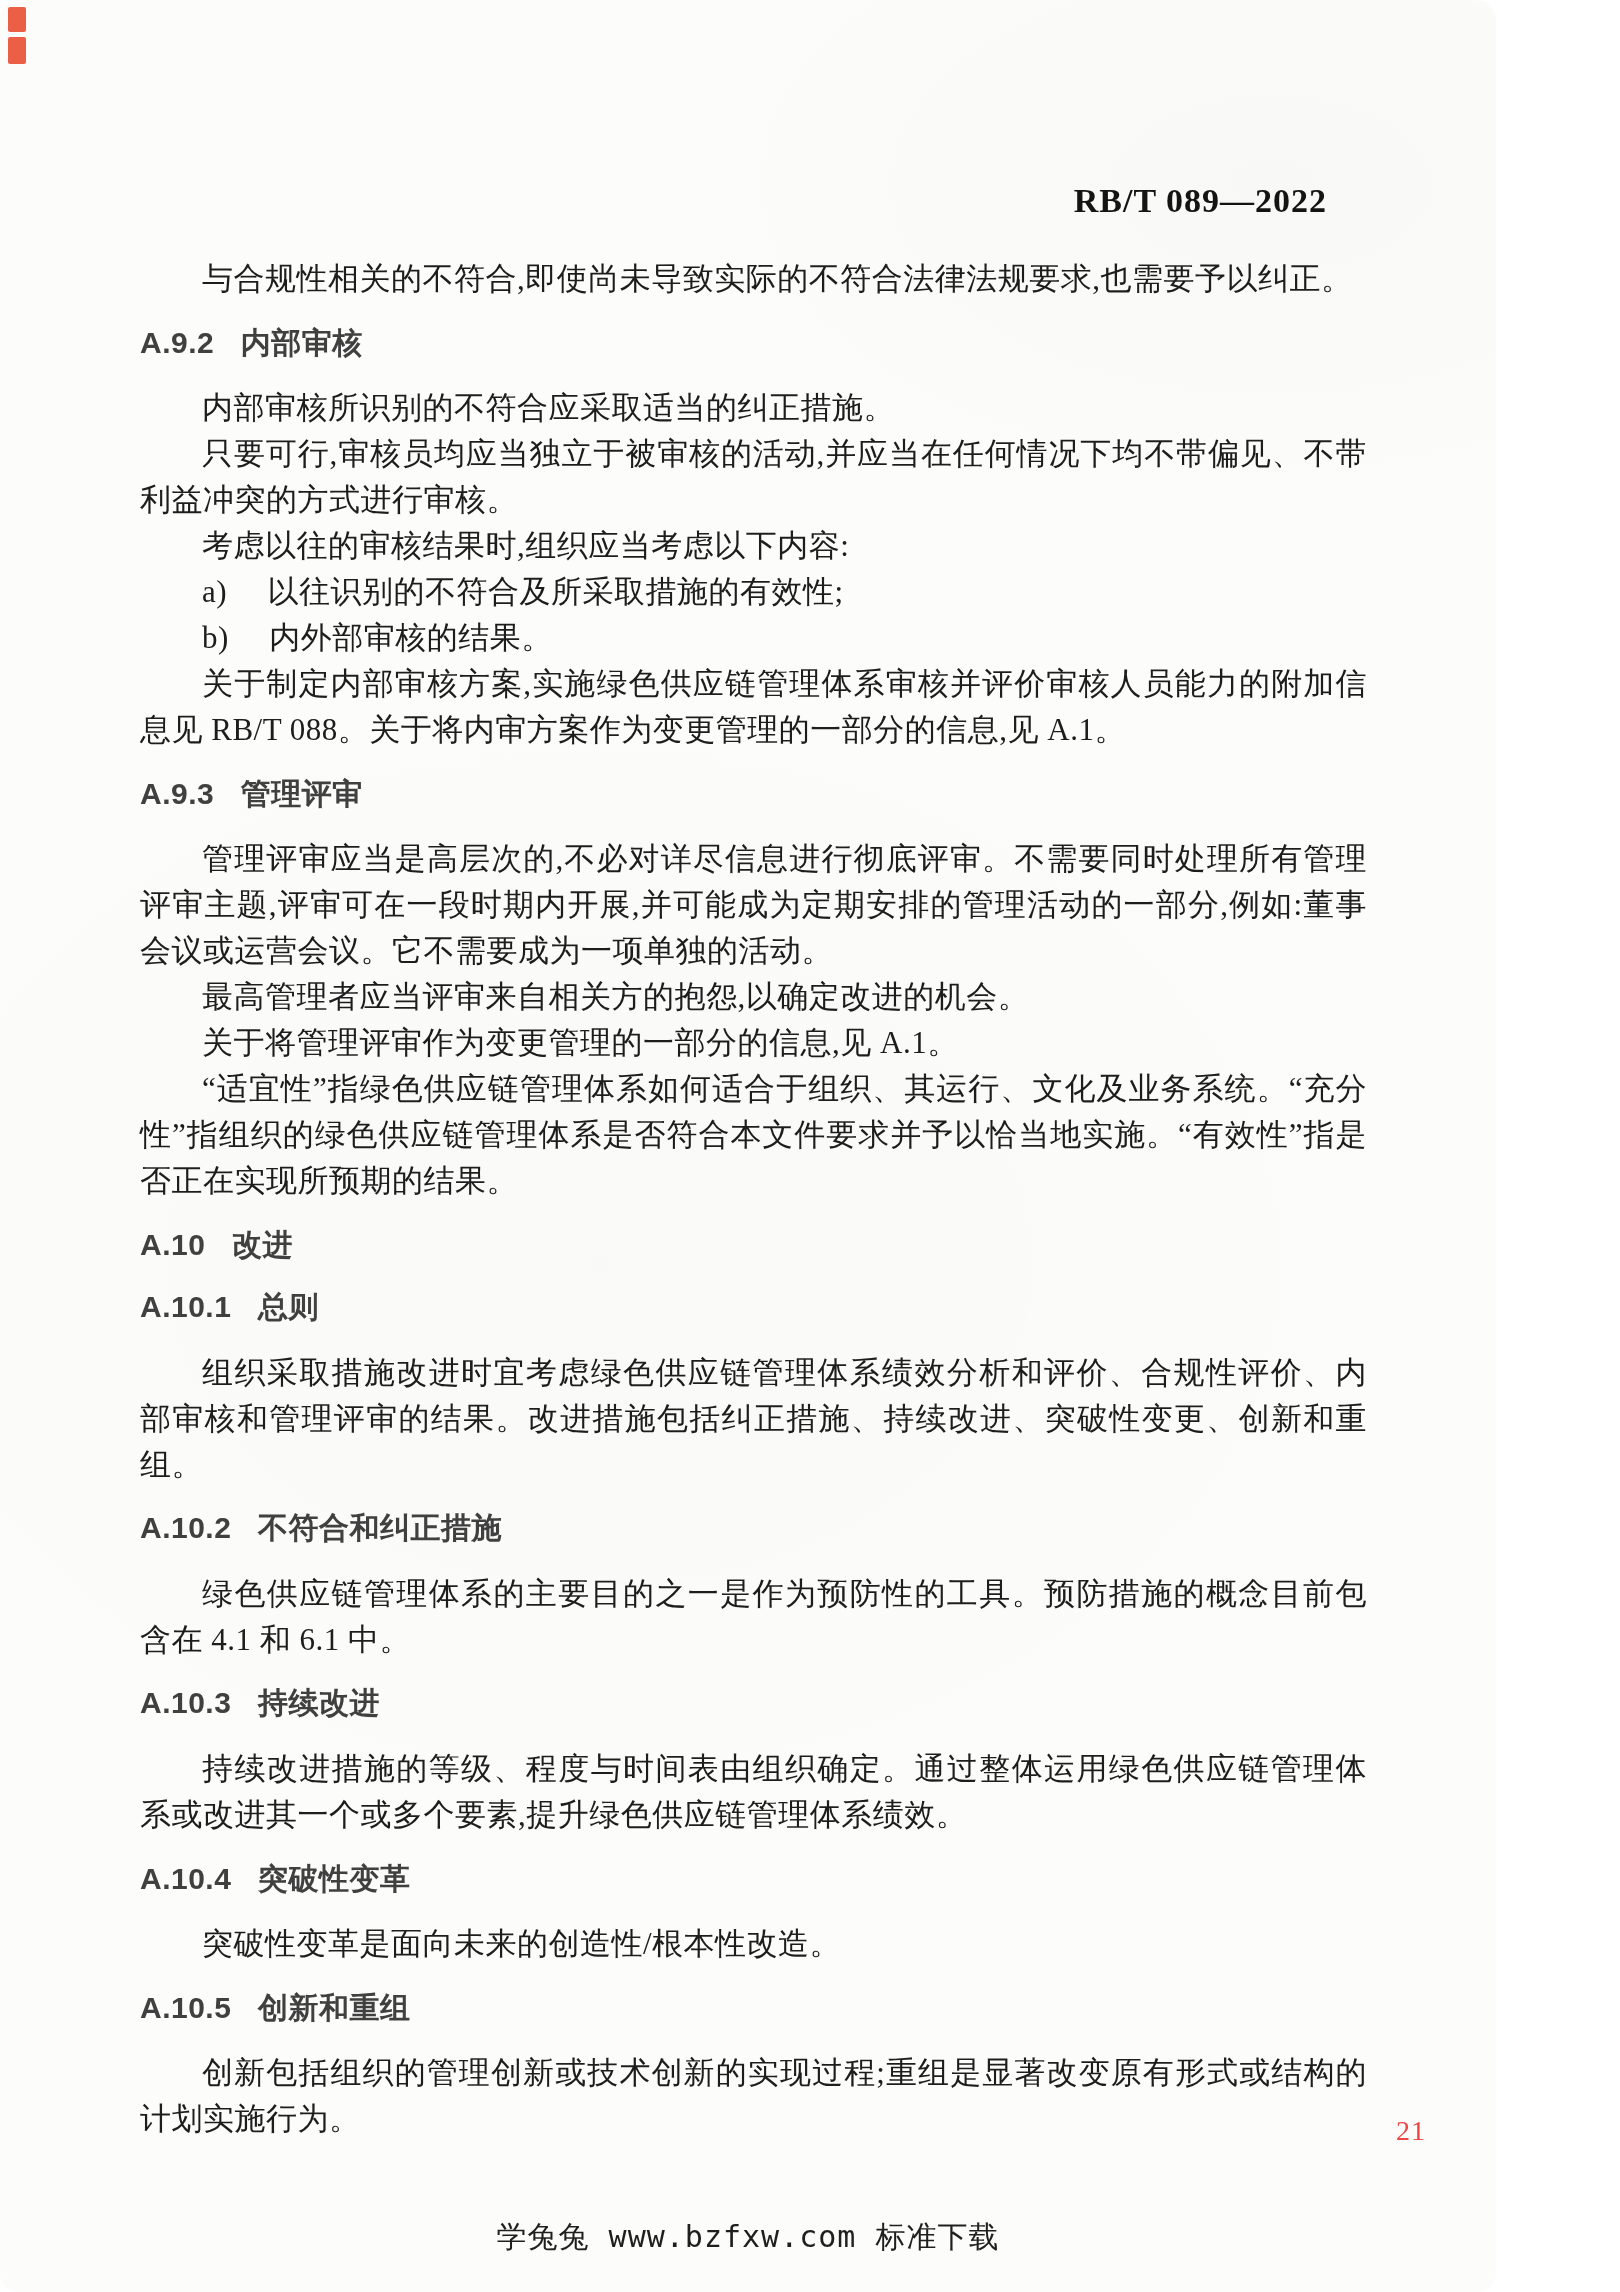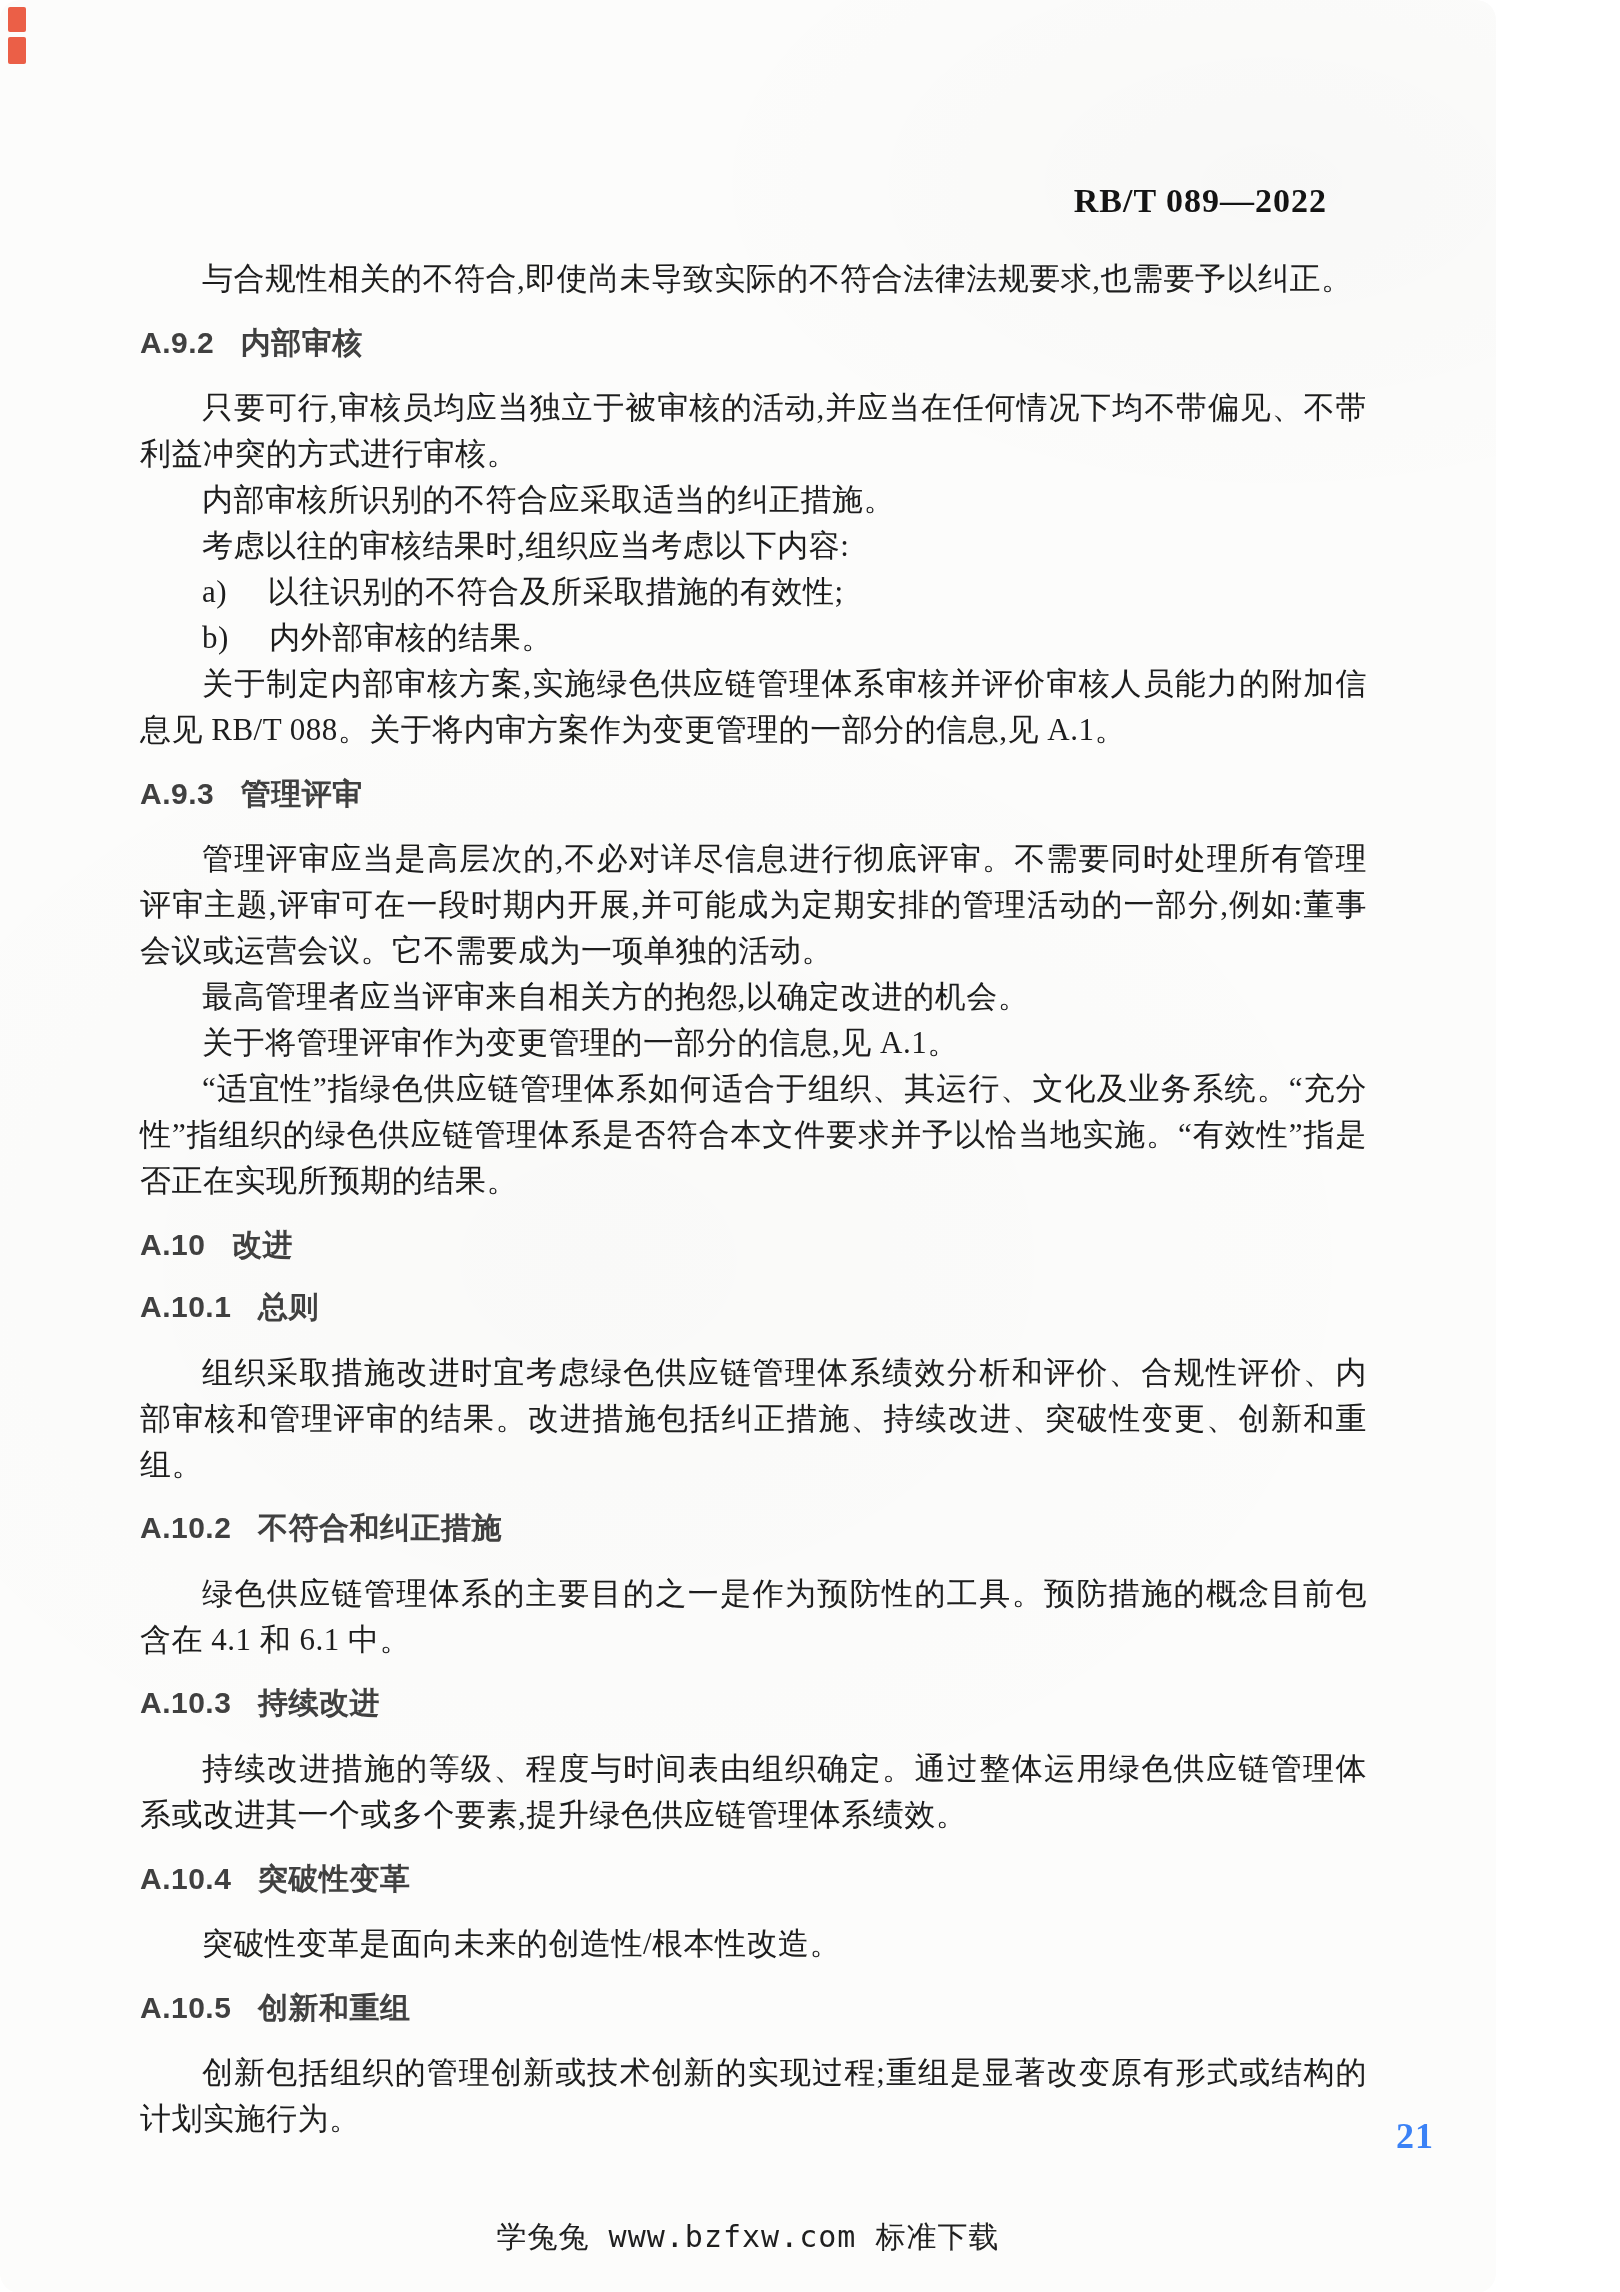--- a/index.html
+++ b/index.html
@@ -80,24 +80,24 @@
     color: #404040;
     letter-spacing: 0.5px;
   }
   .hd + .hd { margin-top: 9px; }
   .hd .num { margin-right: 26.5px; }
 
   .page-number {
     position: absolute;
     top: 2115px;
     left: 1396px;
-    font-size: 36px;
-    font-weight: 700;
+    font-size: 28px;
+    font-weight: 400;
     letter-spacing: 1px;
-    color: #3b82f6;
+    color: #ef4444;
   }
   .footer {
     position: absolute;
     top: 2217px;
     left: 0;
     width: 100%;
     text-align: center;
     font-family: "DejaVu Sans Mono", "Liberation Mono", monospace;
     font-size: 30px;
     color: #1f1f1f;
@@ -113,22 +113,22 @@
   <div class="corner-mark m2"></div>
 
   <div class="doc-code">RB/T 089—2022</div>
 
   <main class="content">
 
     <p>与合规性相关的不符合,即使尚未导致实际的不符合法律法规要求,也需要予以纠正。</p>
 
     <h3 class="hd"><span class="num">A.9.2</span><span>内部审核</span></h3>
 
+    <p>内部审核所识别的不符合应采取适当的纠正措施。</p>
     <p>只要可行,审核员均应当独立于被审核的活动,并应当在任何情况下均不带偏见、不带利益冲突的方式进行审核。</p>
-    <p>内部审核所识别的不符合应采取适当的纠正措施。</p>
     <p>考虑以往的审核结果时,组织应当考虑以下内容:</p>
 
     <p class="li"><span class="li-label">a)</span><span>以往识别的不符合及所采取措施的有效性;</span></p>
     <p class="li"><span class="li-label">b)</span><span>内外部审核的结果。</span></p>
 
     <p>关于制定内部审核方案,实施绿色供应链管理体系审核并评价审核人员能力的附加信息见 RB/T 088。关于将内审方案作为变更管理的一部分的信息,见 A.1。</p>
 
     <h3 class="hd"><span class="num">A.9.3</span><span>管理评审</span></h3>
 
     <p>管理评审应当是高层次的,不必对详尽信息进行彻底评审。不需要同时处理所有管理评审主题,评审可在一段时期内开展,并可能成为定期安排的管理活动的一部分,例如:董事会议或运营会议。它不需要成为一项单独的活动。</p>

